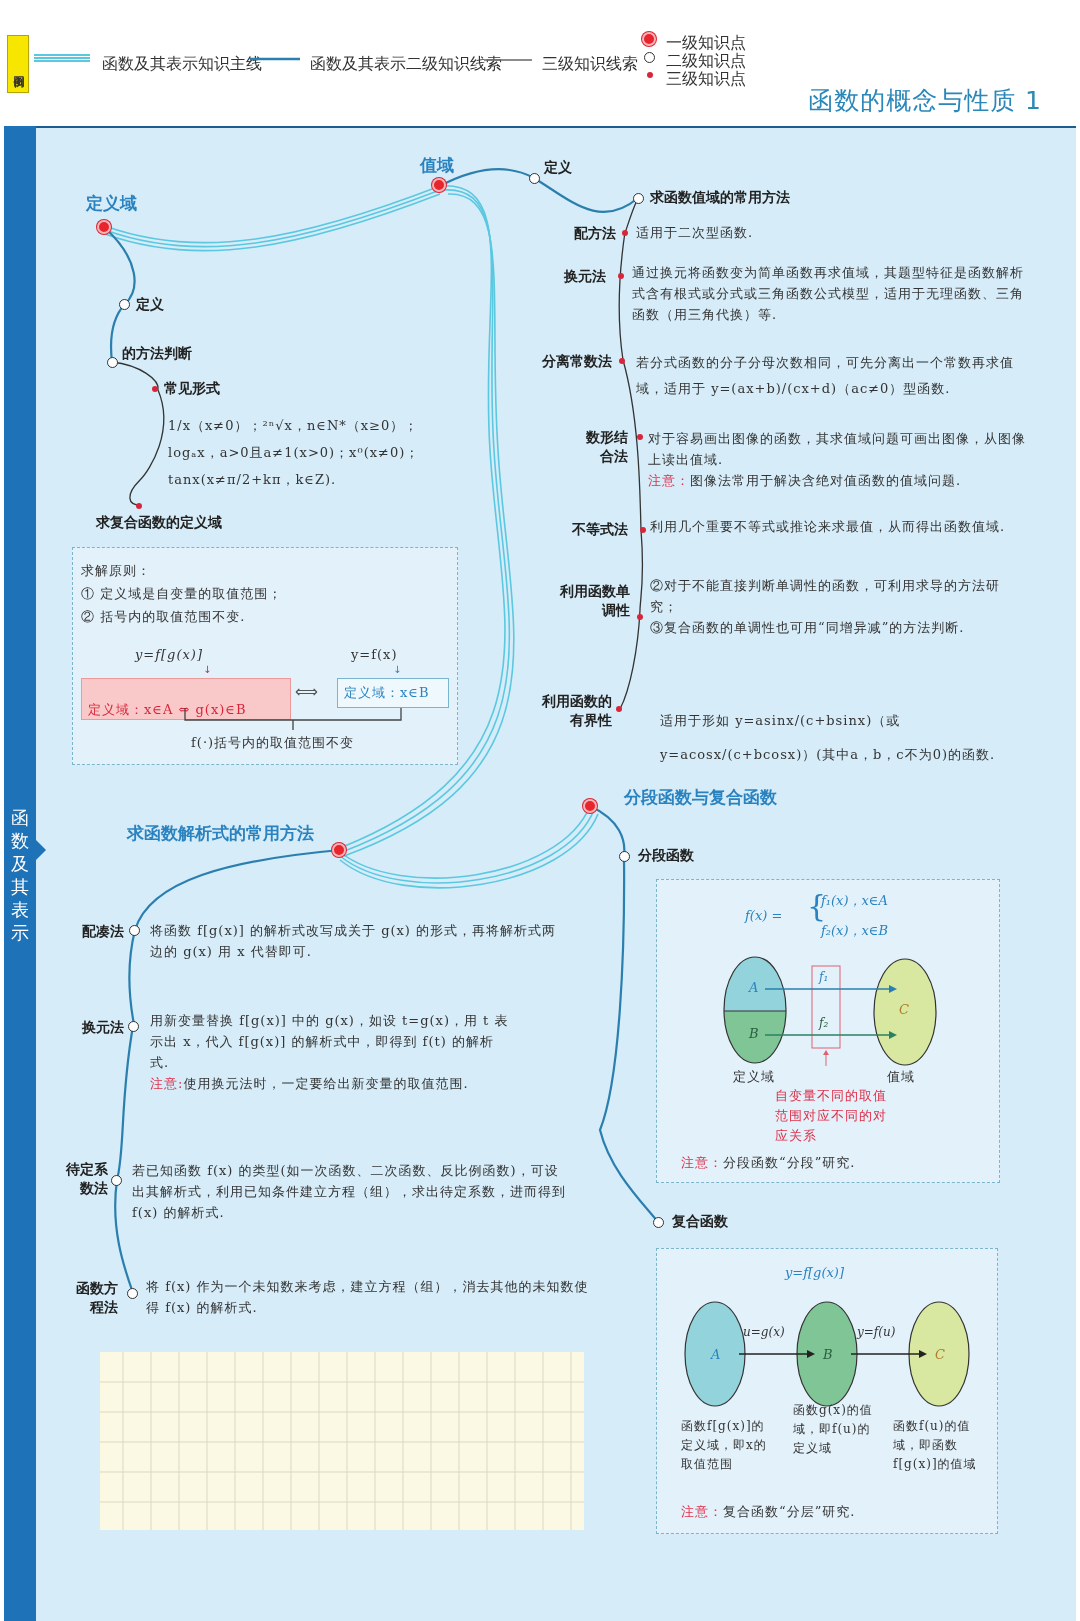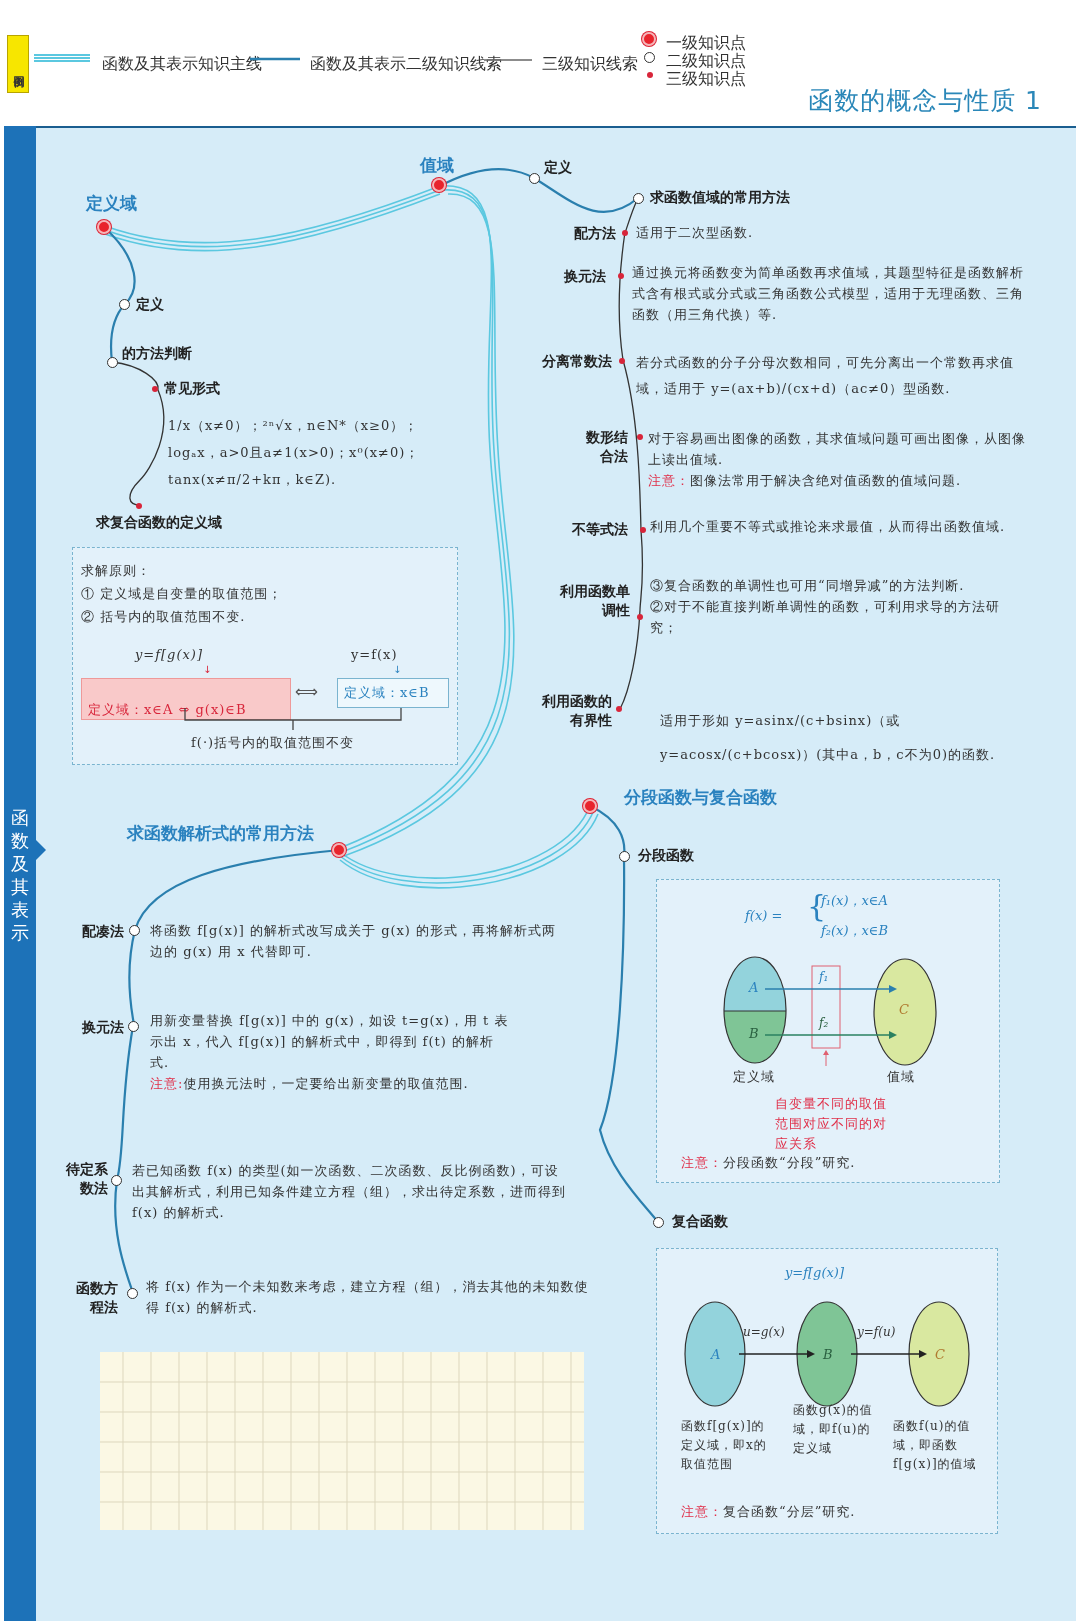--- a/index.html
+++ b/index.html
@@ -175,22 +175,22 @@
 <div class="abs body serif" style="left:648px;top:428px;width:380px">
   <span>对于容易画出图像的函数，其求值域问题可画出图像，从图像上读出值域.</span><br>
   <span class="note">注意：</span><span>图像法常用于解决含绝对值函数的值域问题.</span>
 </div>
 
 <div class="abs label" style="left:550px;top:520px;width:78px">不等式法</div>
 <div class="abs body serif" style="left:650px;top:516px;width:370px">利用几个重要不等式或推论来求最值，从而得出函数值域.</div>
 
 <div class="abs label" style="left:560px;top:582px;width:70px">利用函数单调性</div>
 <div class="abs body serif" style="left:650px;top:575px;width:376px">
+  <div>②对于不能直接判断单调性的函数，可利用求导的方法研究；</div>
   <div>③复合函数的单调性也可用“同增异减”的方法判断.</div>
-  <div>②对于不能直接判断单调性的函数，可利用求导的方法研究；</div>
 </div>
 
 <div class="abs label" style="left:540px;top:692px;width:72px">利用函数的有界性</div>
 <div class="abs body serif" style="left:660px;top:704px;width:400px;line-height:34px">适用于形如 y=asinx/(c+bsinx)（或 y=acosx/(c+bcosx)）(其中a，b，c不为0)的函数.</div>
 
 <div class="abs h1" style="left:127px;top:822px">求函数解析式的常用方法</div>
 
 <div class="abs label" style="left:70px;top:922px;width:54px">配凑法</div>
 <div class="abs body serif" style="left:150px;top:920px;width:420px">将函数 f[g(x)] 的解析式改写成关于 g(x) 的形式，再将解析式两边的 g(x) 用 x 代替即可.</div>
 
@@ -264,21 +264,21 @@
     <line x1="109" y1="96" x2="109" y2="110" stroke="#e06070" stroke-width="1"></line>
     <polygon points="106,99 109,94 112,99" fill="#e06070"></polygon>
   </svg>
   <div class="abs serif" style="left:92px;top:100px;font-style:italic;color:#2a82bf;font-size:13px">A</div>
   <div class="abs serif" style="left:92px;top:146px;font-style:italic;color:#2a6040;font-size:13px">B</div>
   <div class="abs serif" style="left:242px;top:122px;font-style:italic;color:#b07a30;font-size:13px">C</div>
   <div class="abs serif" style="left:162px;top:90px;font-style:italic;color:#2a82bf;font-size:12px">f₁</div>
   <div class="abs serif" style="left:162px;top:136px;font-style:italic;color:#2a6040;font-size:12px">f₂</div>
   <div class="abs body serif" style="left:76px;top:186px">定义域</div>
   <div class="abs body serif" style="left:230px;top:186px">值域</div>
-  <div class="abs body serif note" style="left:118px;top:214px;width:124px;line-height:20px">自变量不同的取值范围对应不同的对应关系</div>
+  <div class="abs body serif note" style="left:118px;top:206px;width:124px;line-height:20px">自变量不同的取值范围对应不同的对应关系</div>
   <div class="abs body serif" style="left:24px;top:272px">
     <span class="note">注意：</span><span>分段函数“分段”研究.</span>
   </div>
 </div>
 
 <div class="abs h2" style="left:672px;top:1213px">复合函数</div>
 
 <div class="abs dash-box" style="left:656px;top:1248px;width:342px;height:286px">
   <div class="abs serif" style="left:128px;top:16px;font-size:13px;font-style:italic;color:#2a82bf">y=f[g(x)]</div>
   <svg class="abs" style="left:24px;top:52px" width="300" height="108">

